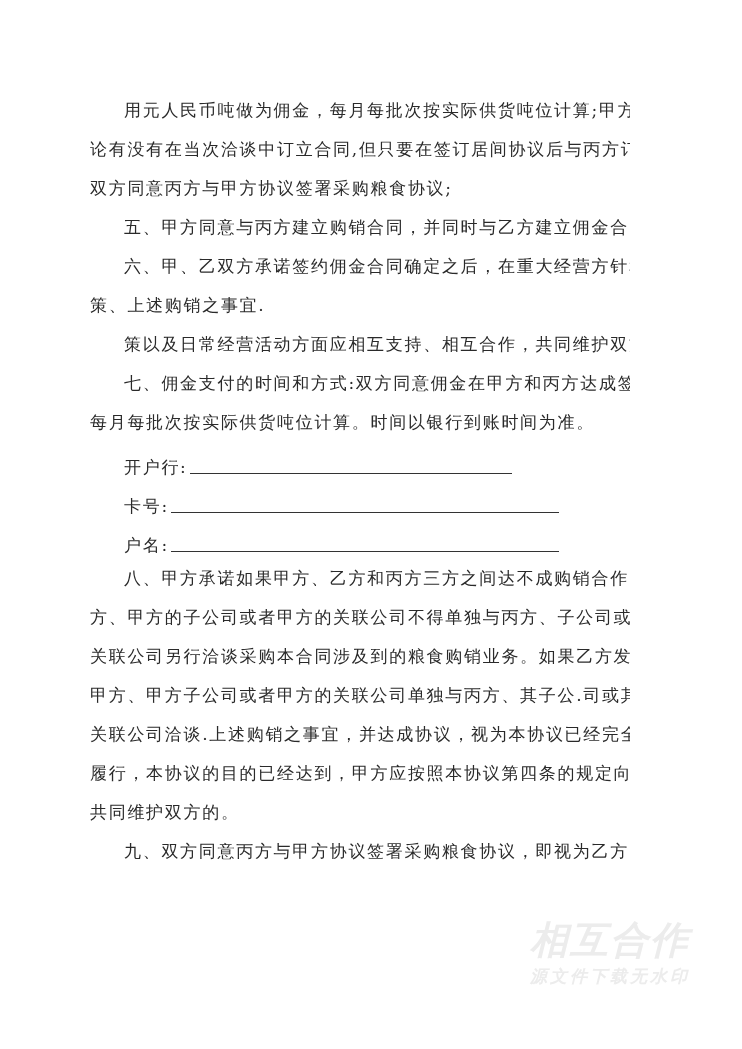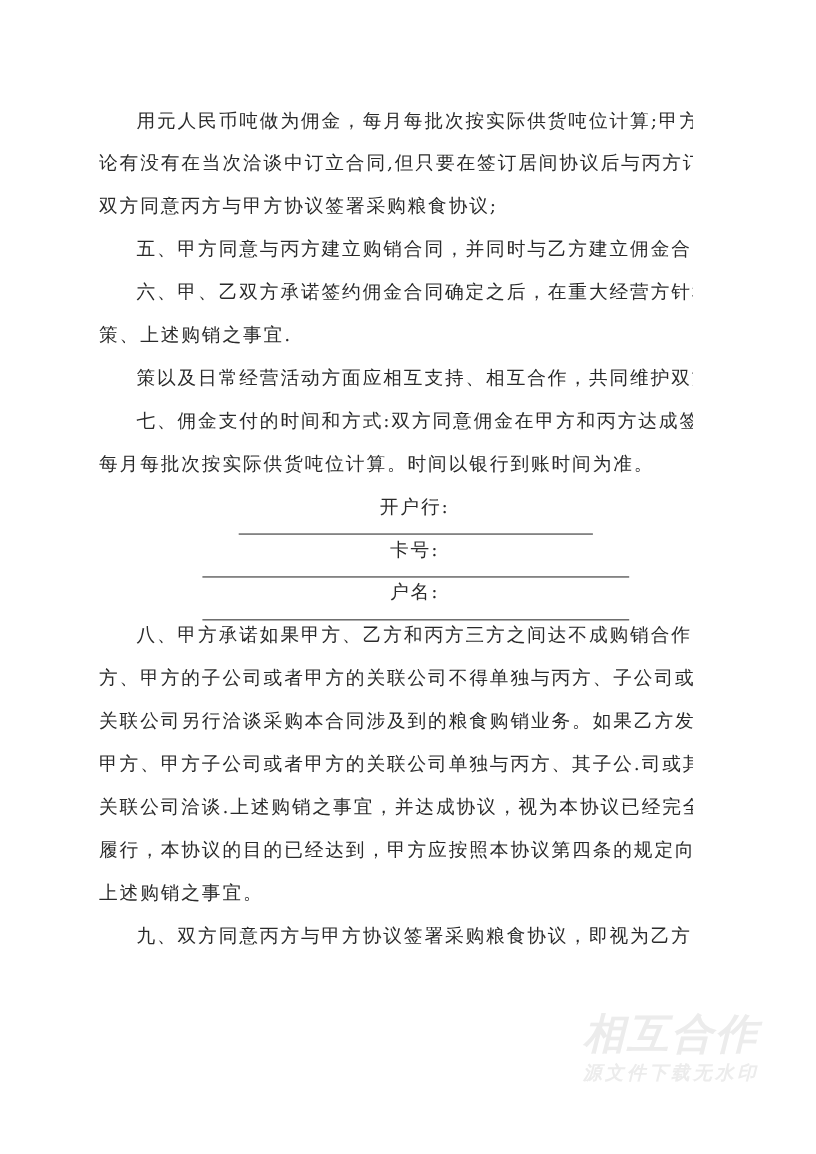--- a/index.html
+++ b/index.html
@@ -4,21 +4,21 @@
 <style>
   html, body { margin: 0; padding: 0; background: #ffffff; }
   body { width: 742px; height: 1049px; position: relative; overflow: hidden;
          font-family: "DejaVu Serif", "Liberation Serif", serif; color: #2a2a2a; }
   .page { position: absolute; left: 90px; top: 96px; width: 540px; }
   .line { height: 39px; line-height: 28px; font-size: 17px; letter-spacing: 1.7px;
           white-space: nowrap; text-align: justify; text-align-last: justify; overflow: hidden; }
   .line.last { text-align-last: left; }
   .line.indent { padding-left: 34px; }
   .field { height: 39px; line-height: 28px; font-size: 17px; letter-spacing: 1.7px;
-           padding-left: 34px; white-space: nowrap; display: flex; align-items: center; flex-direction: column; }
+           padding-left: 34px; white-space: nowrap; display: flex; align-items: center; }
   .field .blank { display: inline-block; border-bottom: 1px solid #333; height: 14px; margin-left: 2px; }
   .watermark { position: absolute; left: 510px; top: 918px; width: 200px; text-align: center;
                color: #ececec; font-family: "DejaVu Sans", sans-serif; font-weight: bold; font-style: italic; }
   .wm-main { font-size: 38px; letter-spacing: 2px; line-height: 44px; }
   .wm-sub { font-size: 17px; letter-spacing: 3px; line-height: 28px; }
 </style>
 </head>
 <body>
 
 <div class="page">
@@ -44,20 +44,20 @@
     <span>户名:</span>
     <span class="blank" style="width:388px"></span>
   </div>
 
   <div class="line indent">八、甲方承诺如果甲方、乙方和丙方三方之间达不成购销合作，甲</div>
   <div class="line">方、甲方的子公司或者甲方的关联公司不得单独与丙方、子公司或其</div>
   <div class="line">关联公司另行洽谈采购本合同涉及到的粮食购销业务。如果乙方发现</div>
   <div class="line">甲方、甲方子公司或者甲方的关联公司单独与丙方、其子公.司或其</div>
   <div class="line">关联公司洽谈.上述购销之事宜，并达成协议，视为本协议已经完全</div>
   <div class="line">履行，本协议的目的已经达到，甲方应按照本协议第四条的规定向乙</div>
-  <div class="line last">上述购销之事宜。</div>
+  <div class="line last">共同维护双方的。</div>
   <div class="line indent">九、双方同意丙方与甲方协议签署采购粮食协议，即视为乙方向甲</div>
 </div>
 
 <div class="watermark">
   <div class="wm-main">相互合作</div>
   <div class="wm-sub">源文件下载无水印</div>
 </div>
 
 </body></html>

